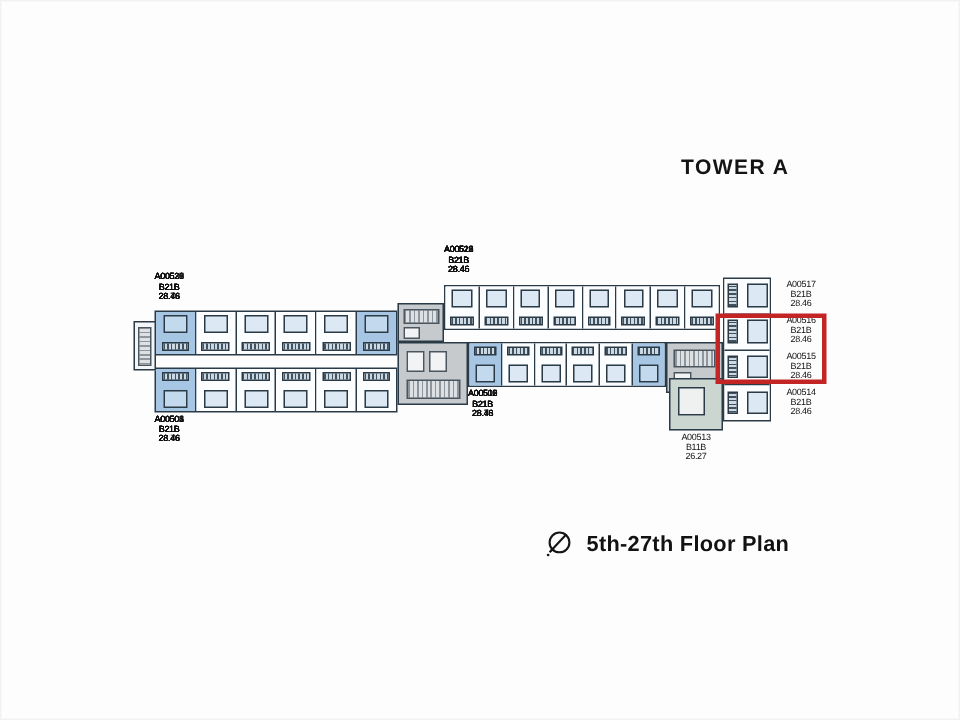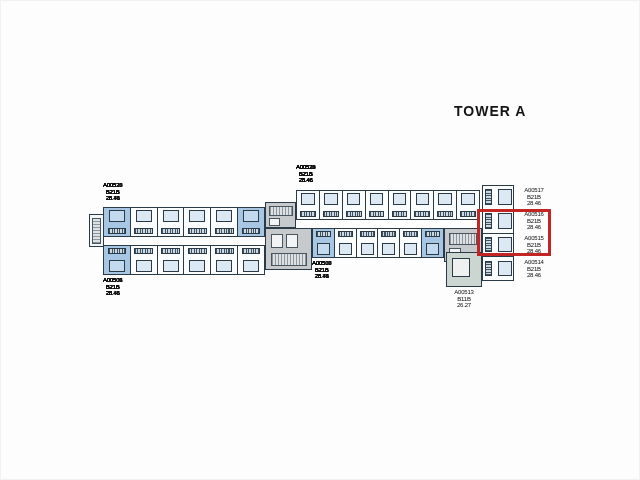--- a/index.html
+++ b/index.html
@@ -356,13 +356,22 @@
       <div class="corner-unit" style="left: 446px; top: 252px; width: 36px; height: 35px;">
         <div class="pod" style="left: 14%; top: 14%; width: 55%; height: 60%;"></div>
       </div>
       <div class="ulabel" style="left: 438px; top: 289px; width: 52px; height: 20px;">
         <div>A00513</div>
         <div>B11B</div>
         <div>26.27</div>
       </div>
       <div class="redbox" style="left: 477px; top: 209px; width: 74px; height: 47px;"></div>
     </div>
+  <div class="caption-row">
+    <svg width="19" height="19" viewBox="0 0 19 19">
+      <circle cx="10" cy="8.6" r="6.6" fill="none" stroke="#151515" stroke-width="1.4"></circle>
+      <line x1="14.6" y1="3.2" x2="3.4" y2="15.2" stroke="#151515" stroke-width="1.4"></line>
+      <path d="M3.4 15.2 l1.4 -3.4 2.0 1.8 z" fill="#151515"></path>
+      <circle cx="2.4" cy="17.0" r="0.9" fill="#151515"></circle>
+    </svg>
+    <span class="caption-text">5th-27th Floor Plan</span>
+  </div>
 </div>
 
 </body></html>

